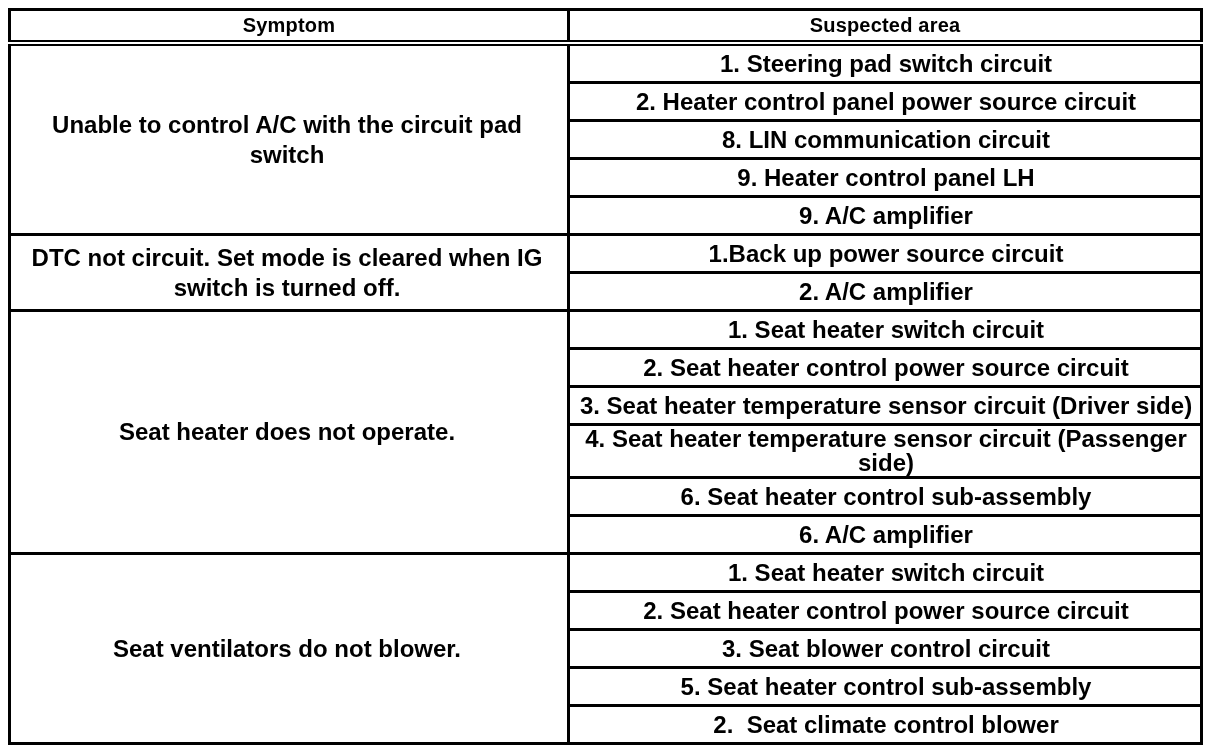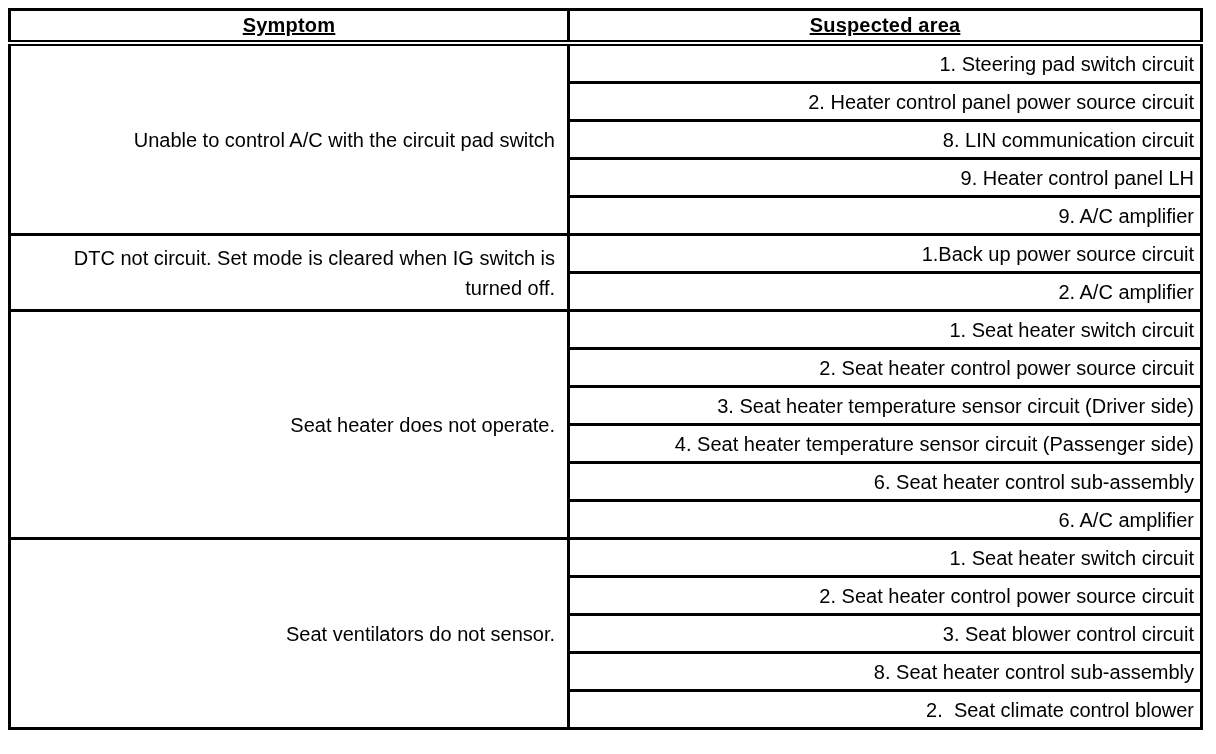--- a/index.html
+++ b/index.html
@@ -27,28 +27,27 @@
   table.doc-table col.c-area { width: 633px; }
   table.doc-table th {
     border: 3px solid #000;
     border-bottom: 6px double #000;
     font-size: 20px;
     font-weight: bold;
     text-align: center;
     height: 29px;
     padding: 0;
     letter-spacing: 0.2px;
-    text-decoration: underline;
   }
   table.doc-table td {
     border: 3px solid #000;
-    font-size: 20px;
-    font-weight: normal;
+    font-size: 24px;
+    font-weight: bold;
     vertical-align: middle;
-    text-align: right;
+    text-align: center;
   }
   td.symptom-cell {
     padding: 2px 12px 2px 8px;
     line-height: 30px;
   }
   td.area-cell {
     height: 33px;
     padding: 1px 6px 1px 8px;
     white-space: pre-wrap;
     line-height: 24px;
@@ -109,29 +108,29 @@
       <td class="area-cell">4. Seat heater temperature sensor circuit (Passenger side)</td>
     </tr>
     <tr>
       <td class="area-cell">6. Seat heater control sub-assembly</td>
     </tr>
     <tr>
       <td class="area-cell">6. A/C amplifier</td>
     </tr>
 
     <tr>
-      <td class="symptom-cell" rowspan="5">Seat ventilators do not sensor.</td>
+      <td class="symptom-cell" rowspan="5">Seat ventilators do not blower.</td>
       <td class="area-cell">1. Seat heater switch circuit</td>
     </tr>
     <tr>
       <td class="area-cell">2. Seat heater control power source circuit</td>
     </tr>
     <tr>
       <td class="area-cell">3. Seat blower control circuit</td>
     </tr>
     <tr>
-      <td class="area-cell">8. Seat heater control sub-assembly</td>
+      <td class="area-cell">5. Seat heater control sub-assembly</td>
     </tr>
     <tr>
       <td class="area-cell">2.  Seat climate control blower</td>
     </tr>
   </tbody>
 </table>
 
 </body></html>

